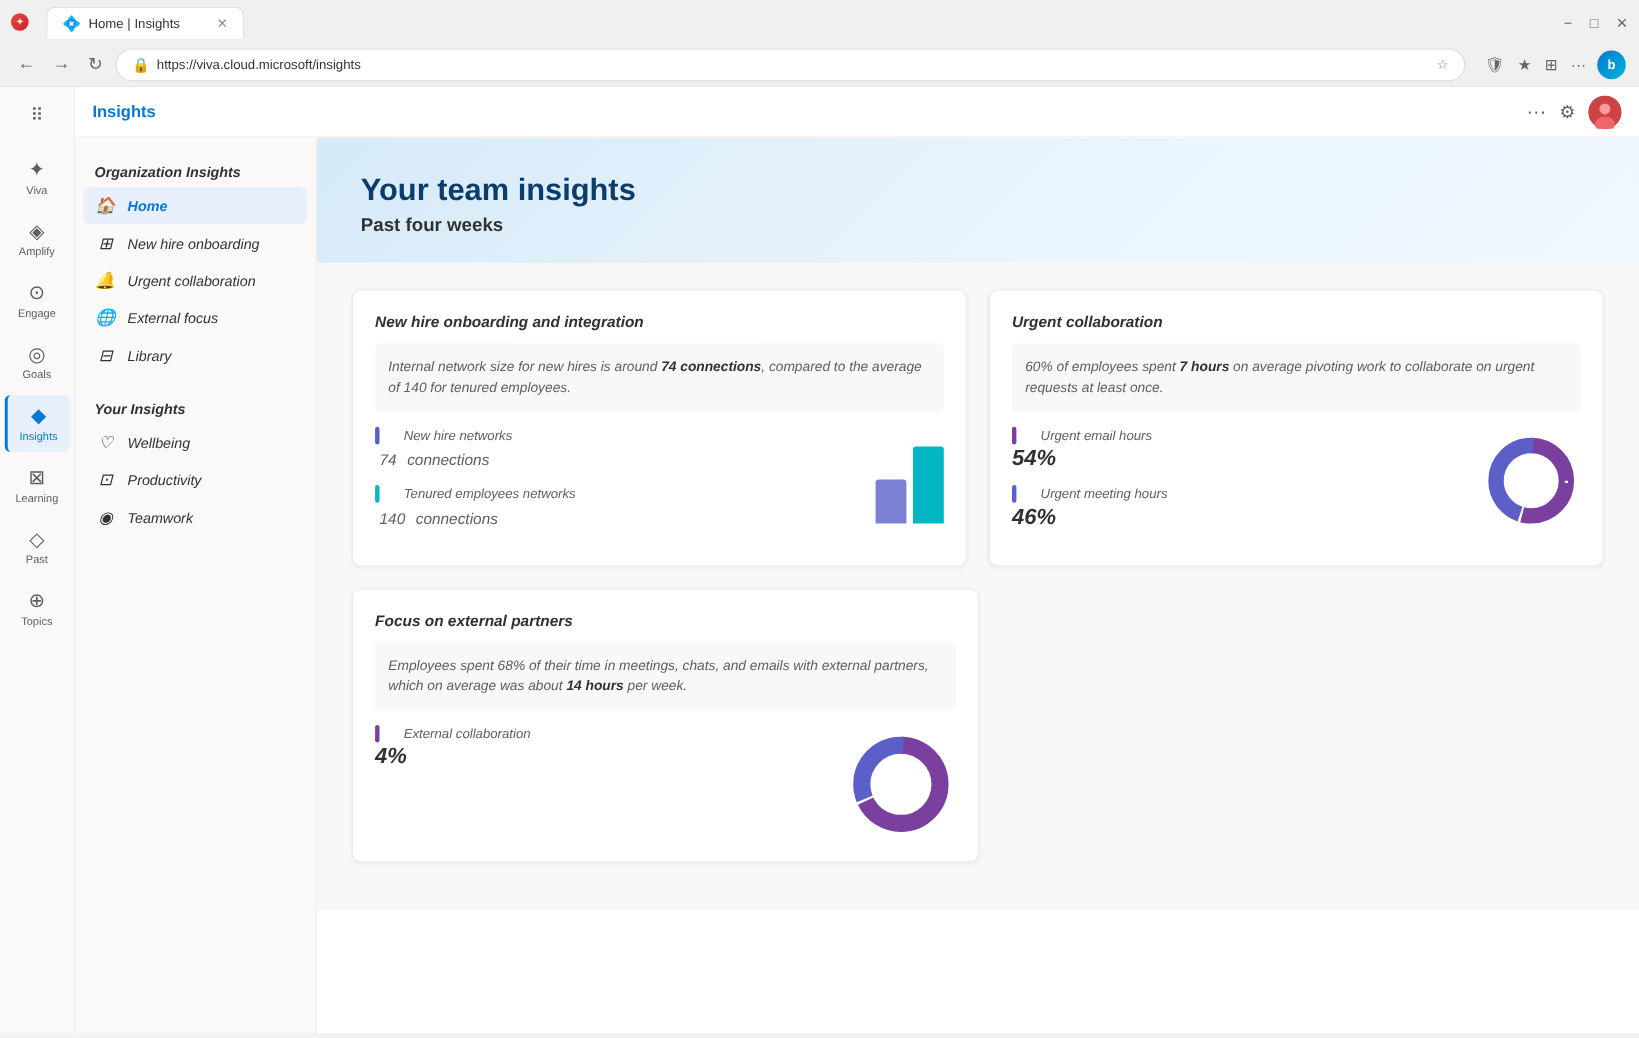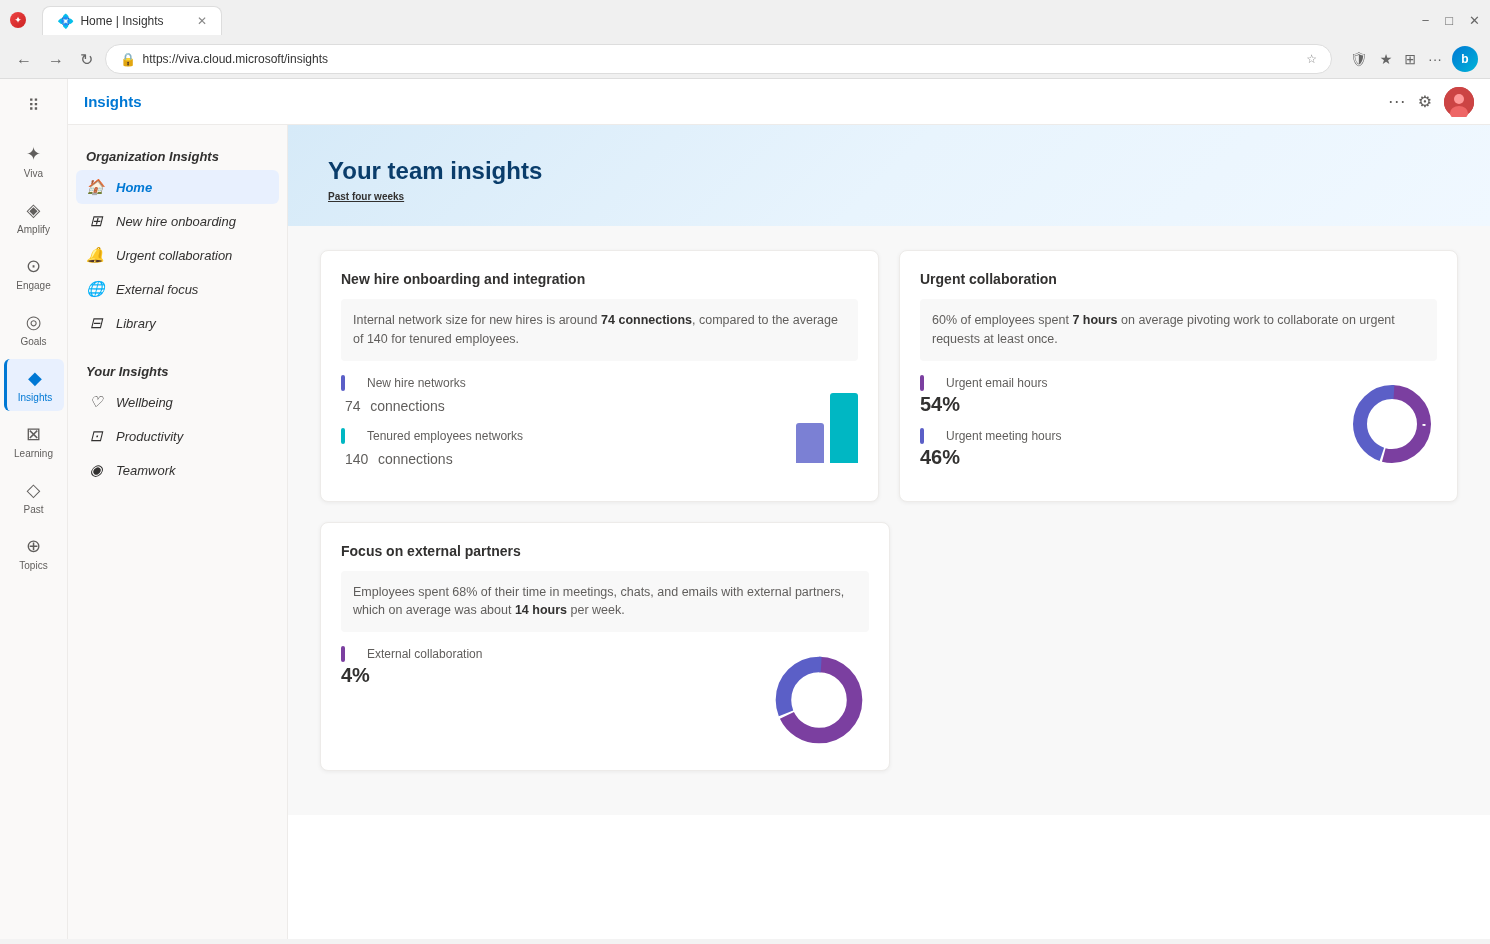--- a/index.html
+++ b/index.html
@@ -129,26 +129,26 @@
     .main-content {
       flex: 1;
       overflow-y: auto;
       background: white;
     }
     .hero-banner {
       background: linear-gradient(135deg, #d6eaf8 0%, #e8f4fd 50%, #f0f8ff 100%);
       padding: 32px 40px 24px;
     }
     .hero-title {
-      font-size: 24px; font-weight: 600; color: #0a3d6b;
+      font-size: 28px; font-weight: 600; color: #0a3d6b;
       margin-bottom: 6px;
     }
-    .hero-subtitle { font-size: 10px; font-weight: 600; color: #323130; text-decoration: underline; }
-
-    .cards-area { padding: 24px 32px; background: #f8f8f8; }
+    .hero-subtitle { font-size: 17px; font-weight: 600; color: #323130; }
+
+    .cards-area { padding: 24px 32px; background: #f8f8f8; font-style: italic; }
     .cards-row { display: flex; gap: 20px; margin-bottom: 20px; }
     .card {
       background: white; border-radius: 8px;
       border: 1px solid #edebe9;
       padding: 20px; flex: 1;
       box-shadow: 0 1px 4px rgba(0,0,0,0.06);
     }
     .card-title { font-size: 14px; font-weight: 600; color: #323130; margin-bottom: 12px; }
     .card-description {
       font-size: 12.5px; color: #605e5c; line-height: 1.5;

